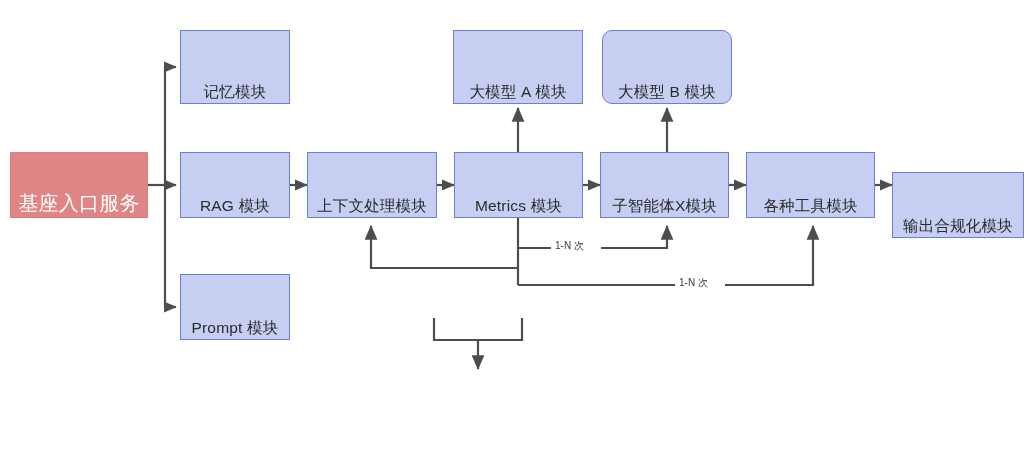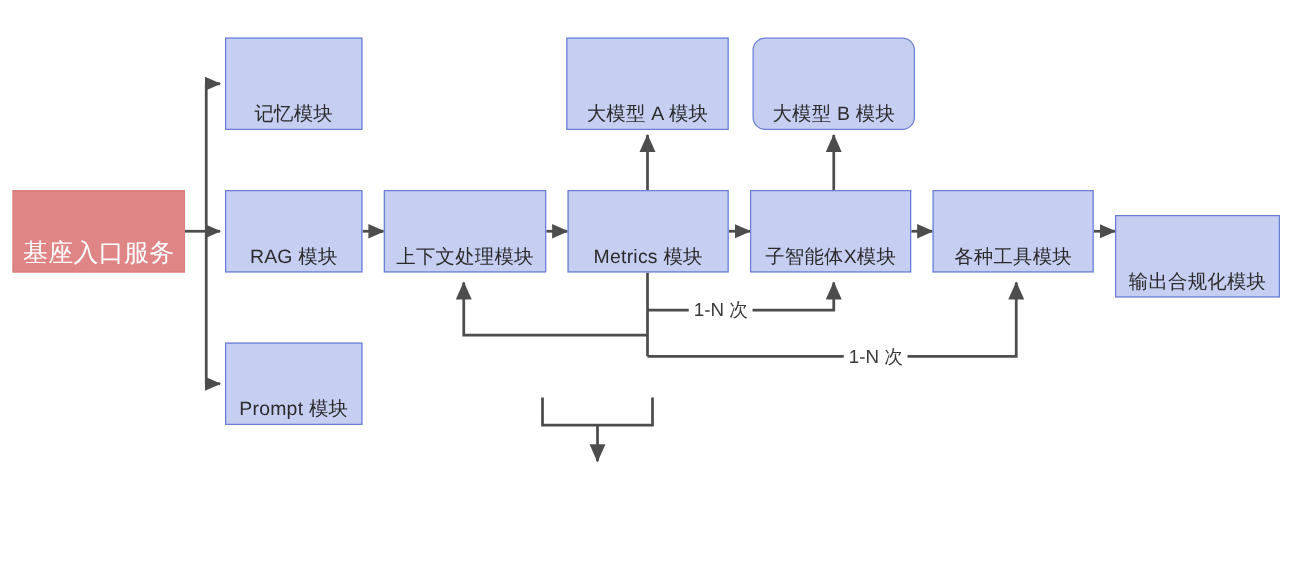--- a/index.html
+++ b/index.html
@@ -54,21 +54,21 @@
   .node-sub {
     display: block;
     font-size: 13.5px;
     margin-top: 9px;
     color: #2b2b2b;
   }
   .edge-label {
     position: absolute;
     background: #ffffff;
     color: #3b3b3b;
-    font-size: 15px;
+    font-size: 10px;
     padding: 0 4px;
     white-space: nowrap;
     line-height: 1;
   }
 </style>
 </head>
 <body>
 
 <div id="diagram-root">
 

